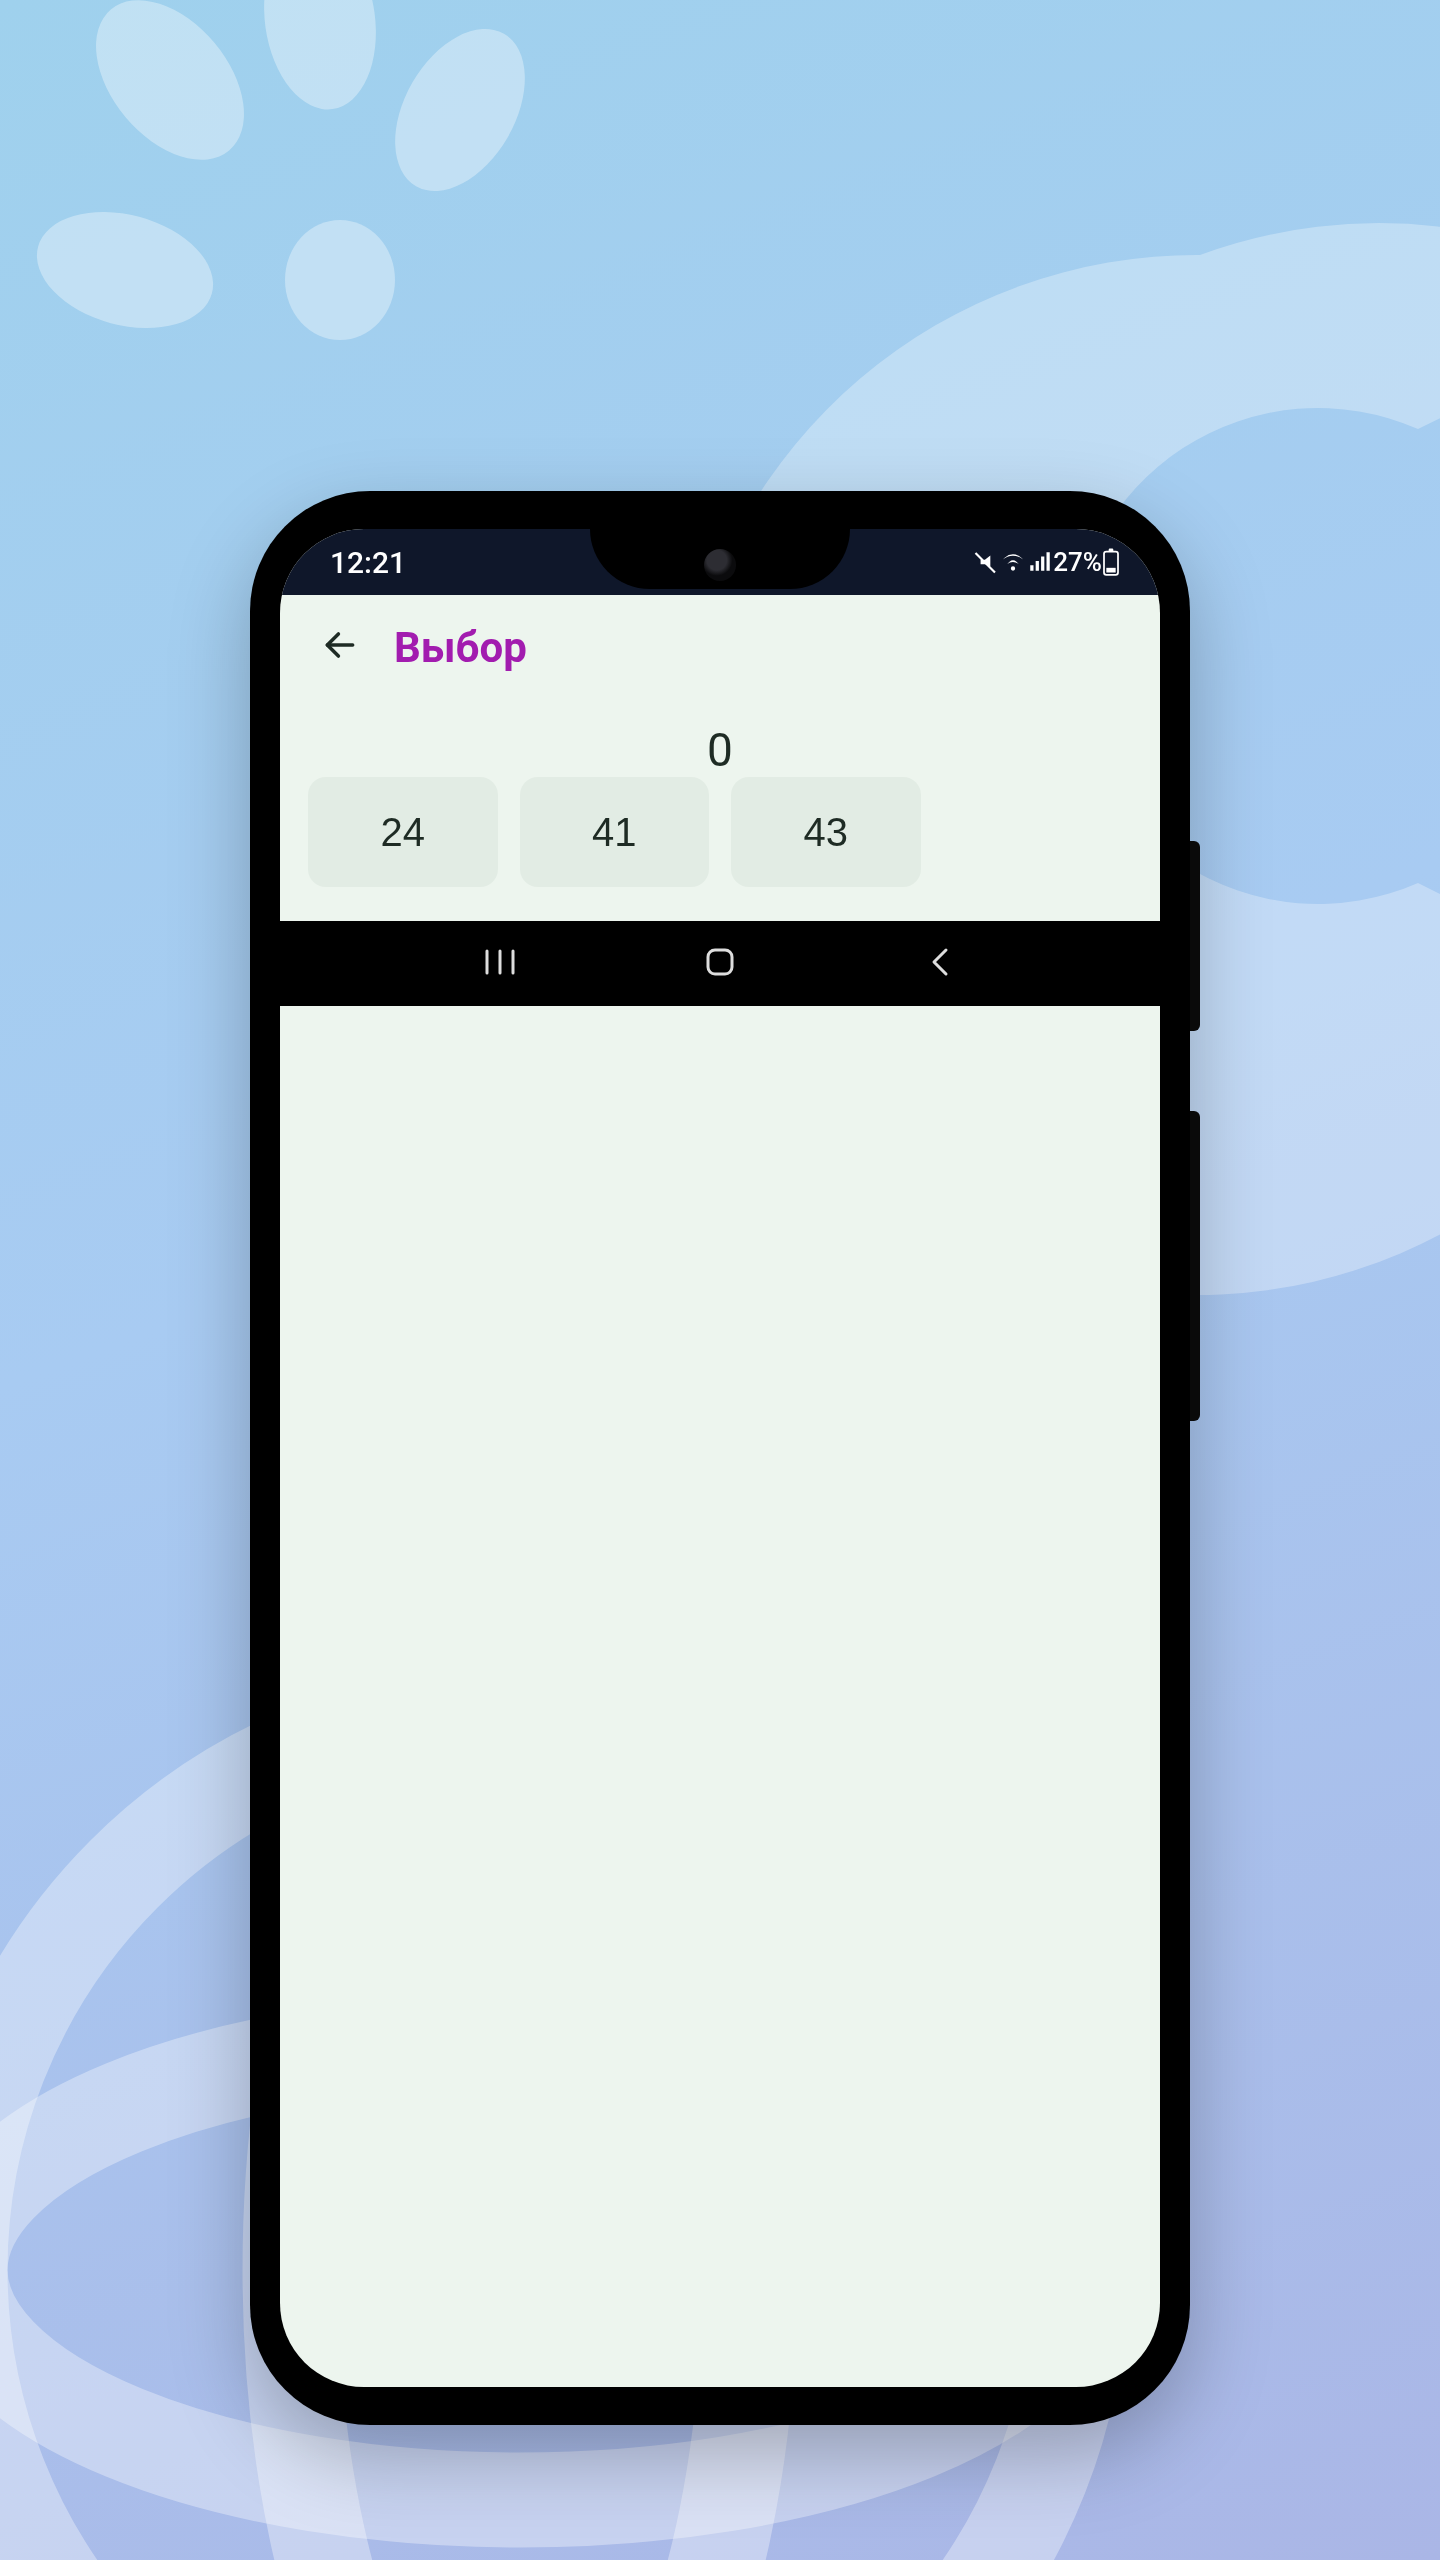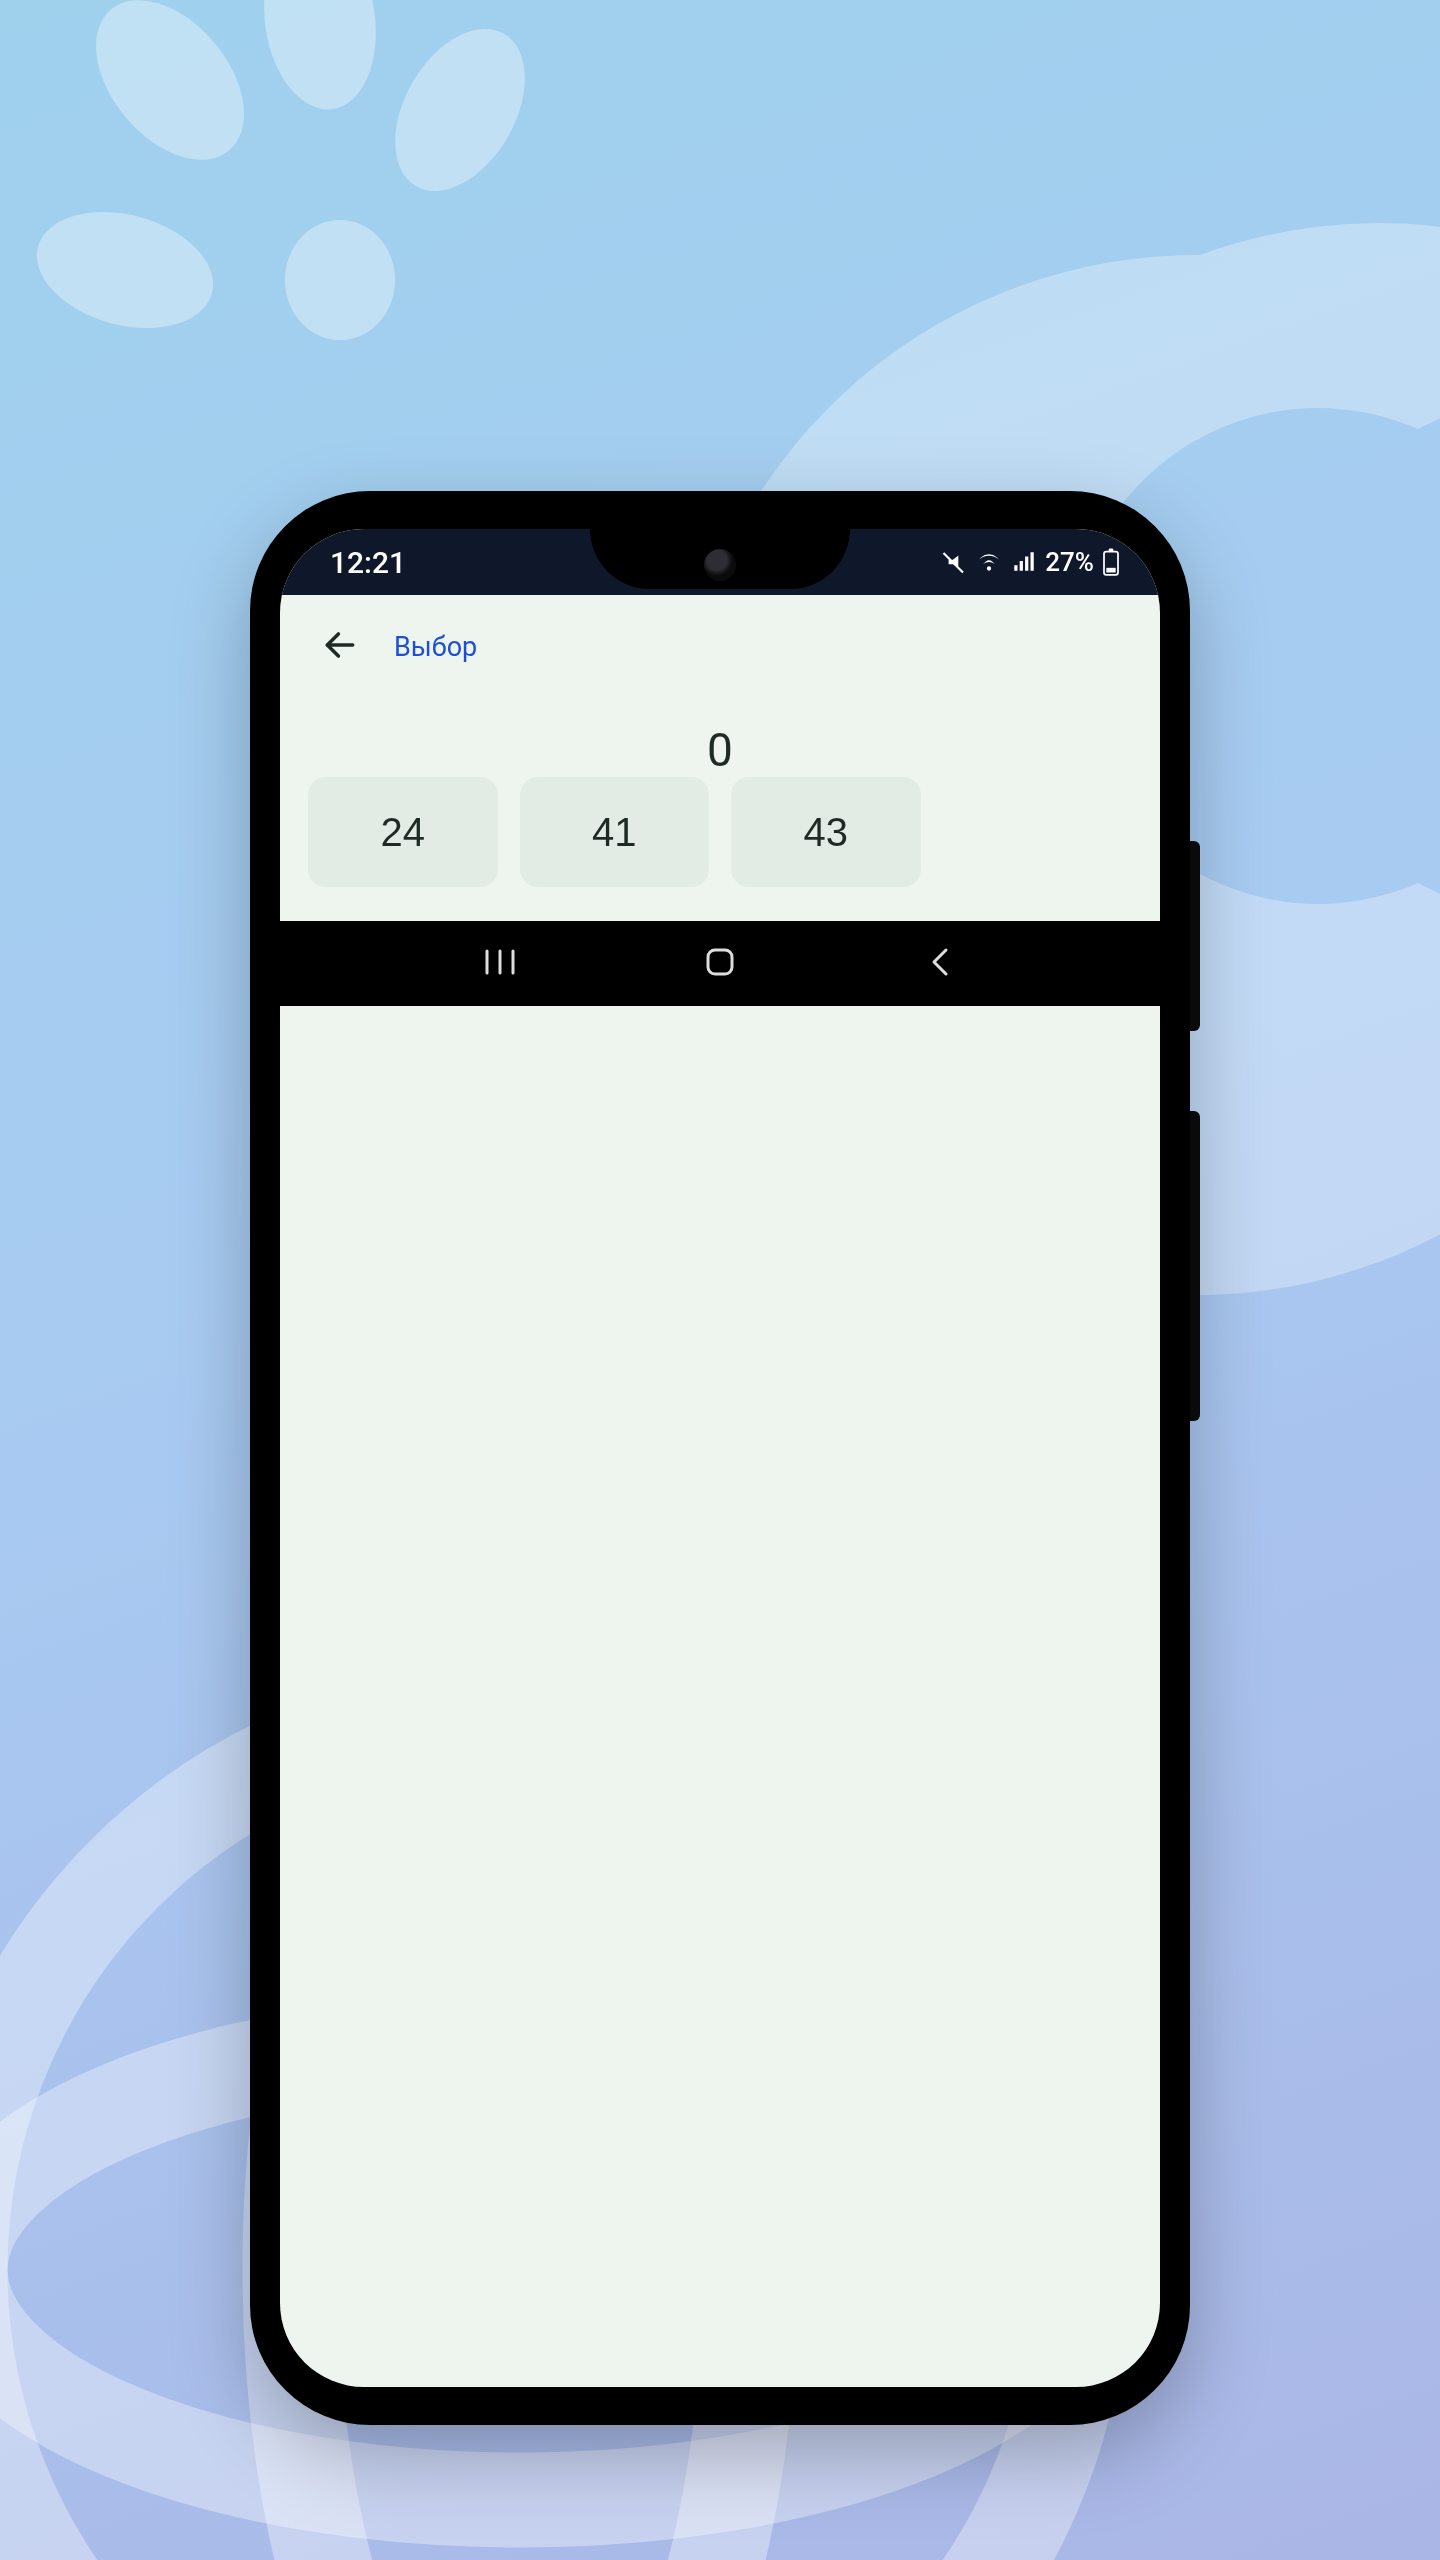--- a/index.html
+++ b/index.html
@@ -78,39 +78,39 @@
       display: flex;
       align-items: center;
       justify-content: space-between;
       padding: 0 40px 0 50px;
       color: #fff;
       font-size: 30px;
       font-weight: 500;
       position: relative;
       z-index: 5;
     }
-    .status-right { display: flex; align-items: center; gap: 8px; font-size: 26px; }
+    .status-right { display: flex; align-items: center; font-size: 26px; }
     .status-ico { display: inline-flex; }
 
     
     .app-bar {
       height: 104px;
       display: flex;
       align-items: center;
       gap: 28px;
       padding: 0 34px;
       color: #1E2B24;
     }
     .back-btn {
       width: 52px; height: 52px;
       display: flex; align-items: center; justify-content: center;
       border-radius: 50%;
       cursor: pointer;
     }
-    .app-title { font-size: 27px; font-weight: 400; color: #1d4ed8; }
+    .app-title { font-size: 42px; font-weight: 700; color: #a21caf; }
 
     .score {
       text-align: center;
       font-size: 46px;
       color: #1E2B24;
       margin-top: 24px;
     }
 
     .question-wrap {
       flex: 1;

